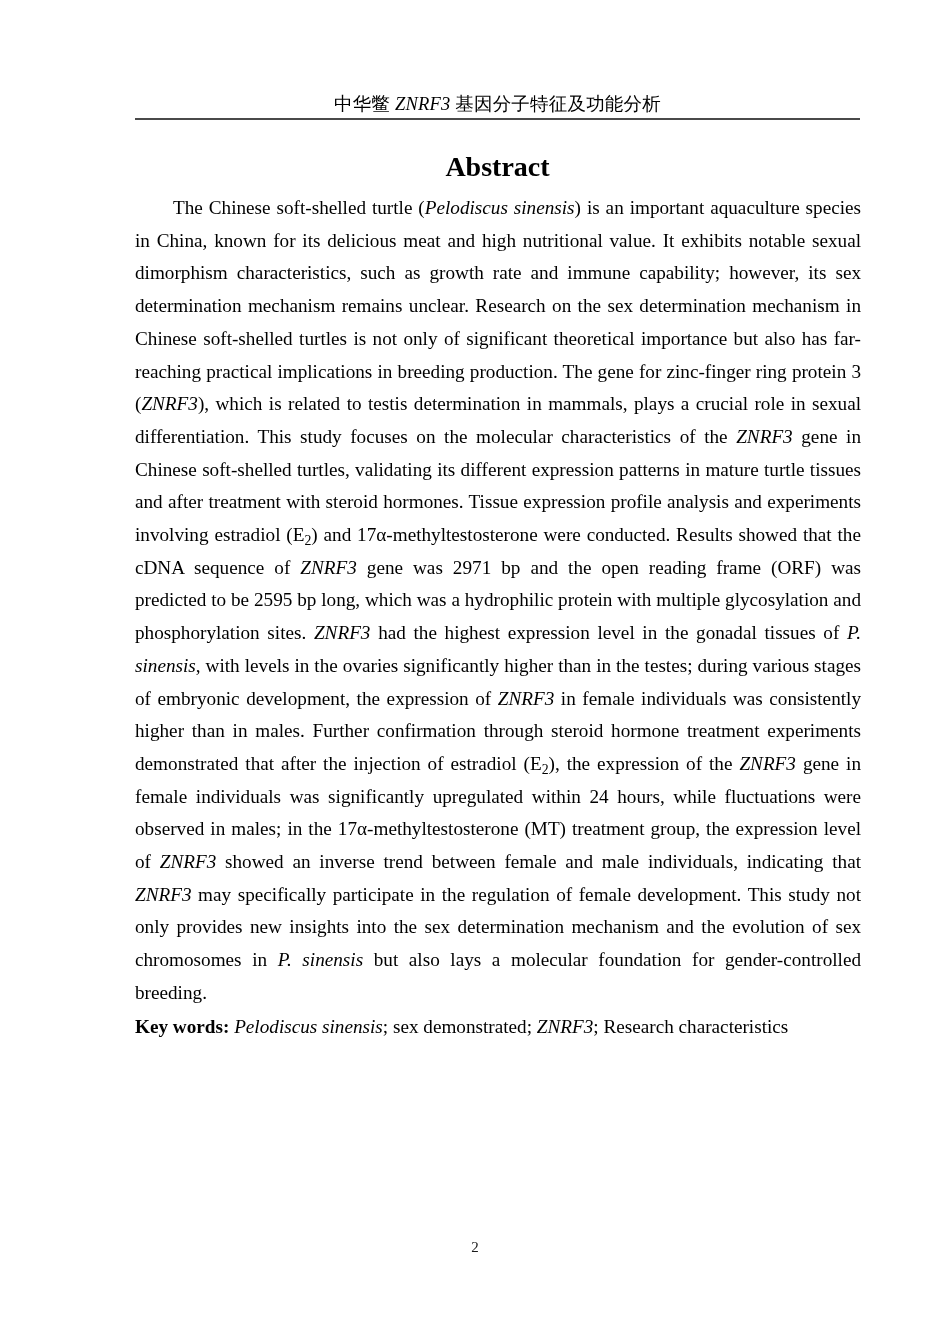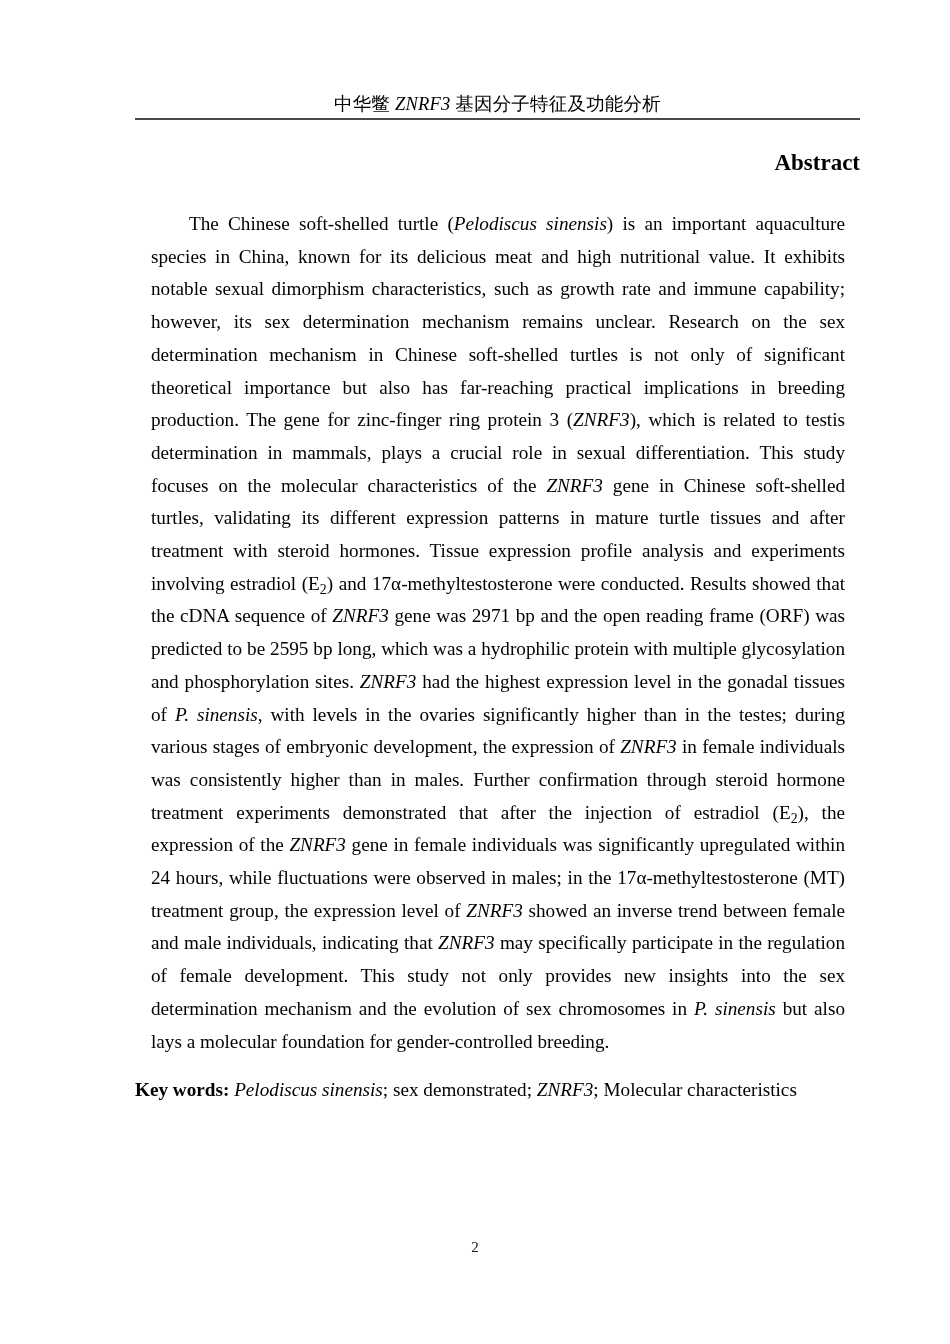--- a/index.html
+++ b/index.html
@@ -46,35 +46,35 @@
     width: 100%;
     height: 0;
   }
 
   
   .doc-title {
     position: absolute;
     left: 135px;
     top: 133px;
     width: 725px;
-    text-align: right;
-    font-size: 23px;
+    text-align: center;
+    font-size: 28px;
     line-height: 30px;
   }
 
   
   .body-zone {
     position: absolute;
     left: 135px;
     top: 192px;
     width: 726px;
   }
 
   p.para {
-    margin: 16px;
+    margin: 0;
     font-size: 19.2px;
     line-height: 32.7px;
     text-align: justify;
     text-justify: inter-word;
     text-indent: 38px;
     hyphens: none;
   }
 
   p.keywords {
     margin: 0;
@@ -114,18 +114,18 @@
     <div class="header-text">
       <span>中华鳖 </span><span class="gene">ZNRF3</span><span> 基因分子特征及功能分析</span>
     </div>
     <div class="header-rule"></div>
   </div>
 
   <h1 class="doc-title">Abstract</h1>
 
   <div class="body-zone">
     <p class="para"><span>The Chinese soft-shelled turtle (</span><span class="it">Pelodiscus sinensis</span><span>) is an important aquaculture species in China, known for its delicious meat and high nutritional value. It exhibits notable sexual dimorphism characteristics, such as growth rate and immune capability; however, its sex determination mechanism remains unclear. Research on the sex determination mechanism in Chinese soft-shelled turtles is not only of significant theoretical importance but also has far-reaching practical implications in breeding production. The gene for zinc-finger ring protein 3 (</span><span class="it">ZNRF3</span><span>), which is related to testis determination in mammals, plays a crucial role in sexual differentiation. This study focuses on the molecular characteristics of the </span><span class="it">ZNRF3</span><span> gene in Chinese soft-shelled turtles, validating its different expression patterns in mature turtle tissues and after treatment with steroid hormones. Tissue expression profile analysis and experiments involving estradiol (E</span><span class="sub">2</span><span>) and 17α-methyltestosterone were conducted. Results showed that the cDNA sequence of </span><span class="it">ZNRF3</span><span> gene was 2971 bp and the open reading frame (ORF) was predicted to be 2595 bp long, which was a hydrophilic protein with multiple glycosylation and phosphorylation sites. </span><span class="it">ZNRF3</span><span> had the highest expression level in the gonadal tissues of </span><span class="it">P. sinensis</span><span>, with levels in the ovaries significantly higher than in the testes; during various stages of embryonic development, the expression of </span><span class="it">ZNRF3</span><span> in female individuals was consistently higher than in males. Further confirmation through steroid hormone treatment experiments demonstrated that after the injection of estradiol (E</span><span class="sub">2</span><span>), the expression of the </span><span class="it">ZNRF3</span><span> gene in female individuals was significantly upregulated within 24 hours, while fluctuations were observed in males; in the 17α-methyltestosterone (MT) treatment group, the expression level of </span><span class="it">ZNRF3</span><span> showed an inverse trend between female and male individuals, indicating that </span><span class="it">ZNRF3</span><span> may specifically participate in the regulation of female development. This study not only provides new insights into the sex determination mechanism and the evolution of sex chromosomes in </span><span class="it">P. sinensis</span><span> but also lays a molecular foundation for gender-controlled breeding.</span></p>
-    <p class="keywords"><span class="bd">Key words:</span><span><span> </span><span class="it">Pelodiscus sinensis</span><span>; sex demonstrated; </span><span class="it">ZNRF3</span><span>; Molecular characteristics</span></span></p>
+    <p class="keywords"><span class="bd">Key words:</span><span><span> </span><span class="it">Pelodiscus sinensis</span><span>; sex demonstrated; </span><span class="it">ZNRF3</span><span>; Research characteristics</span></span></p>
   </div>
 
   <div class="page-number">2</div>
 
 </div>
 
 </body></html>

